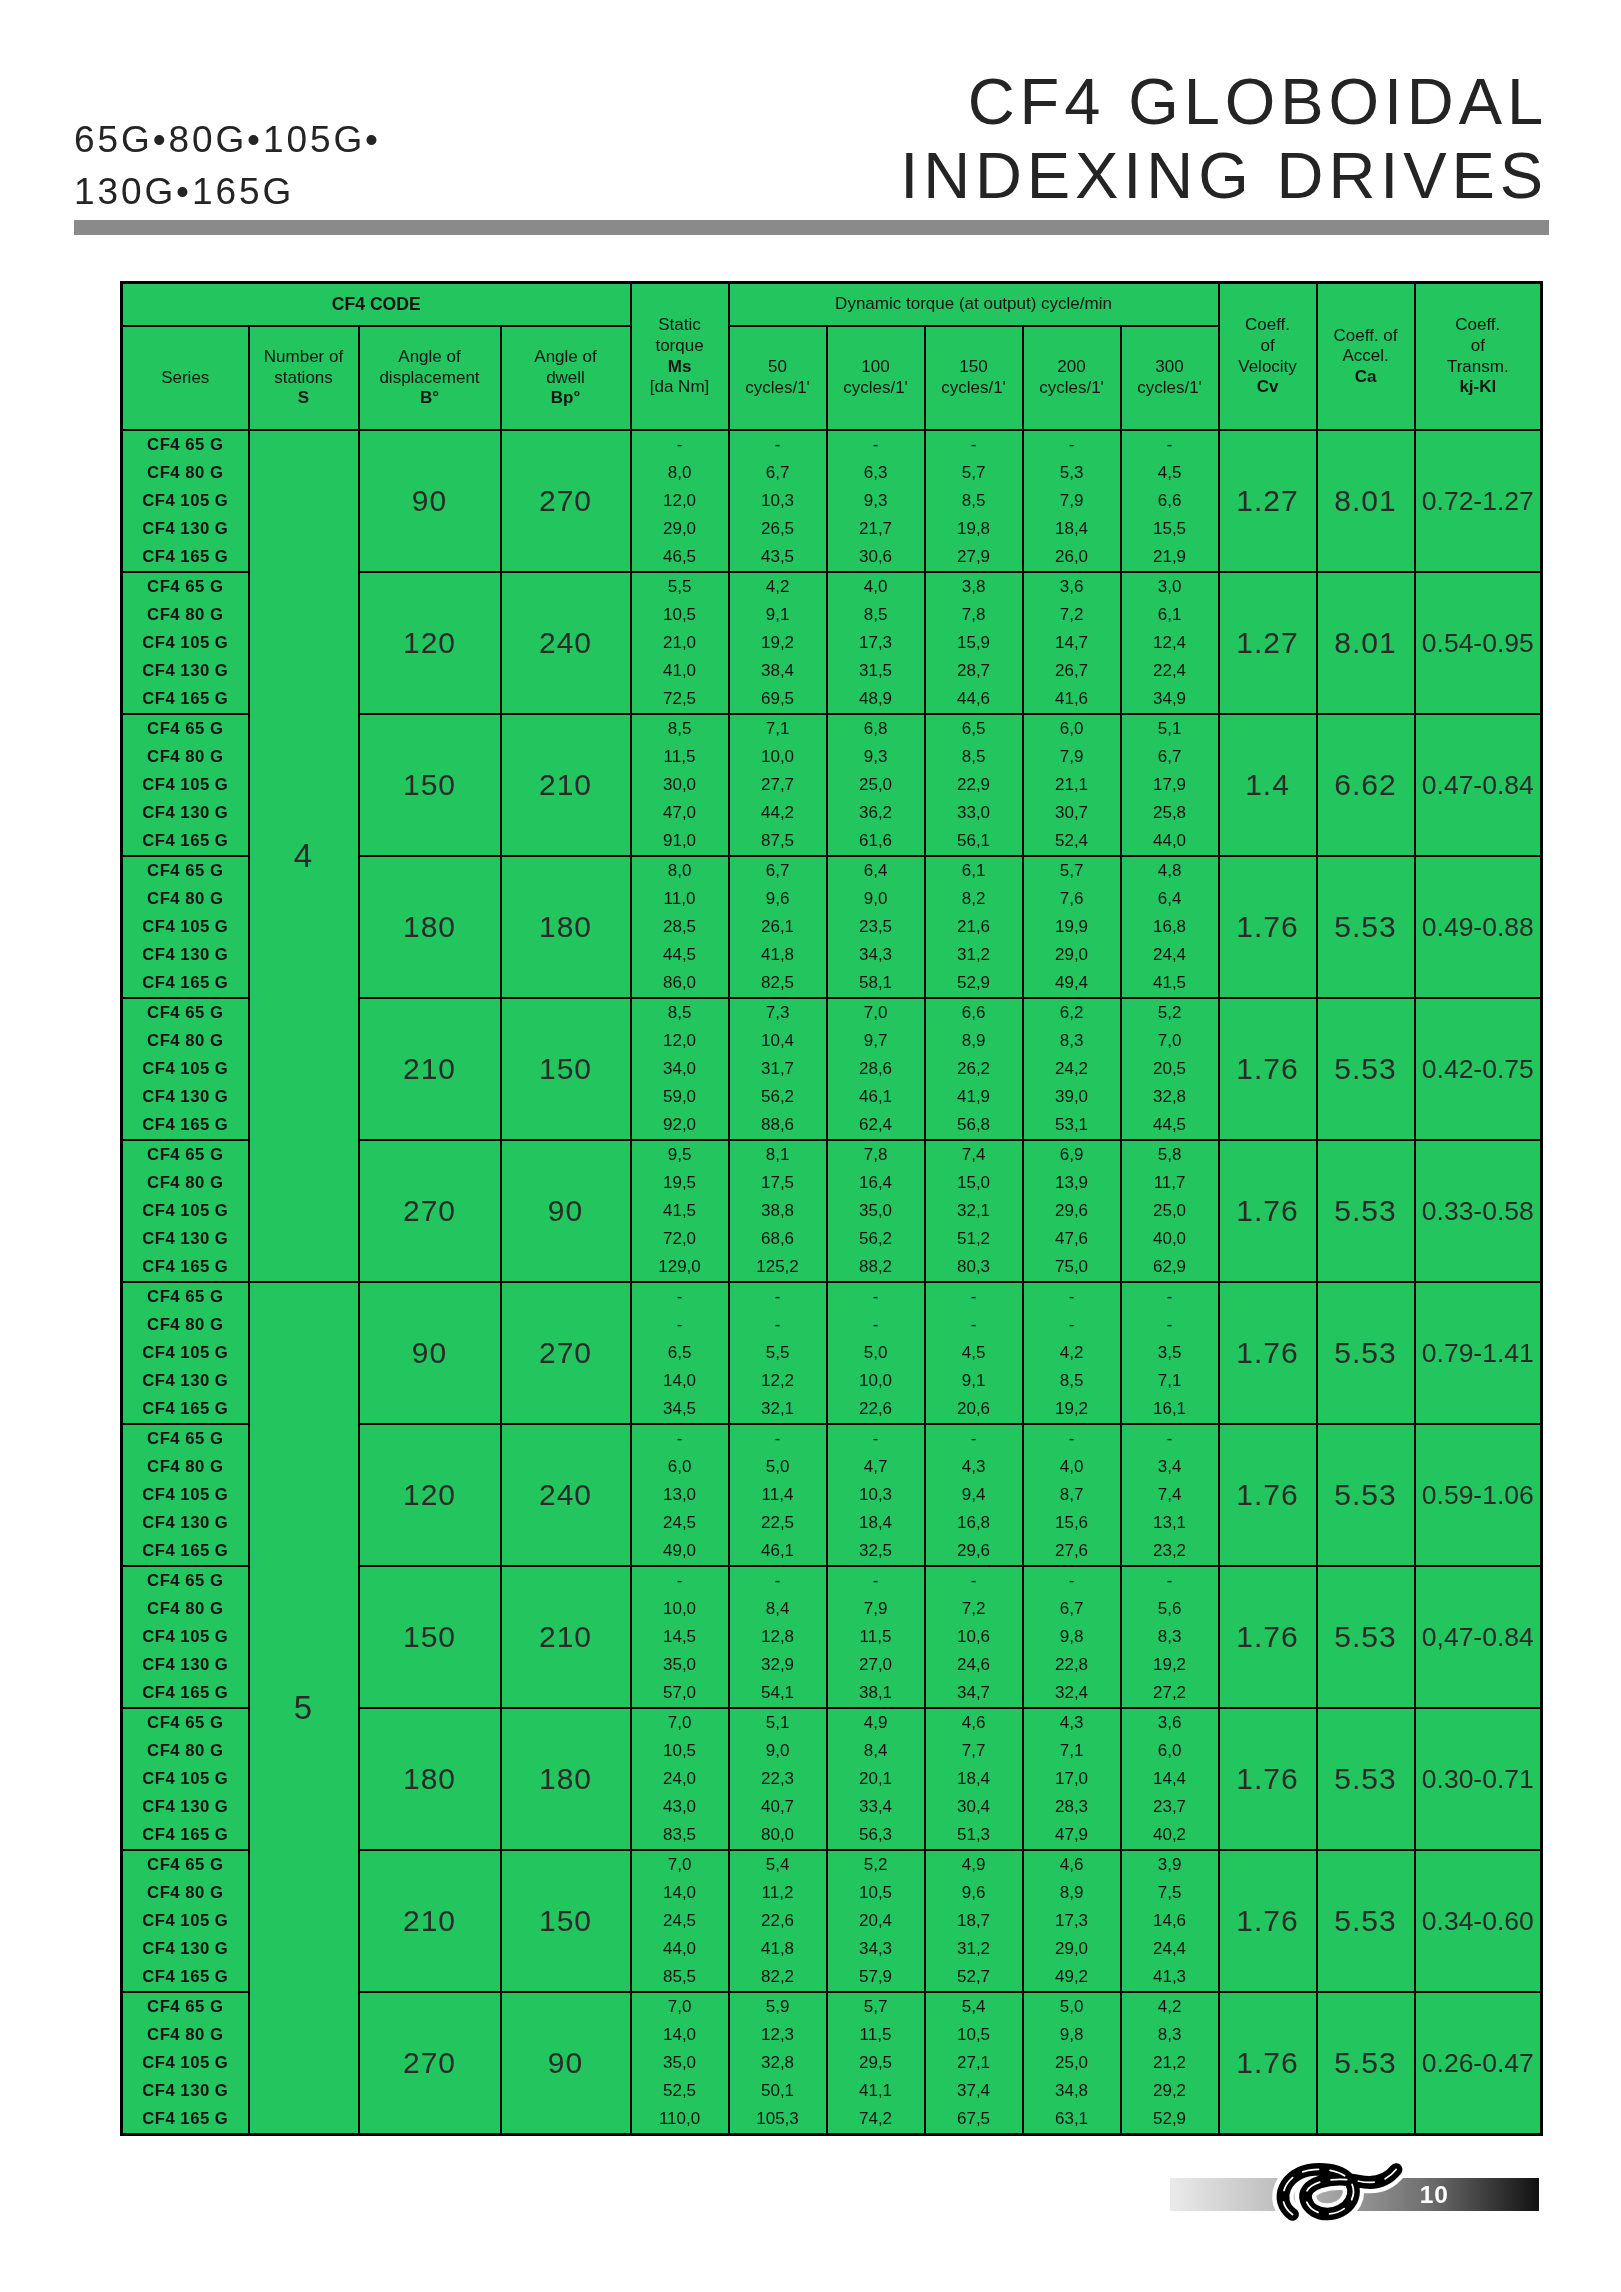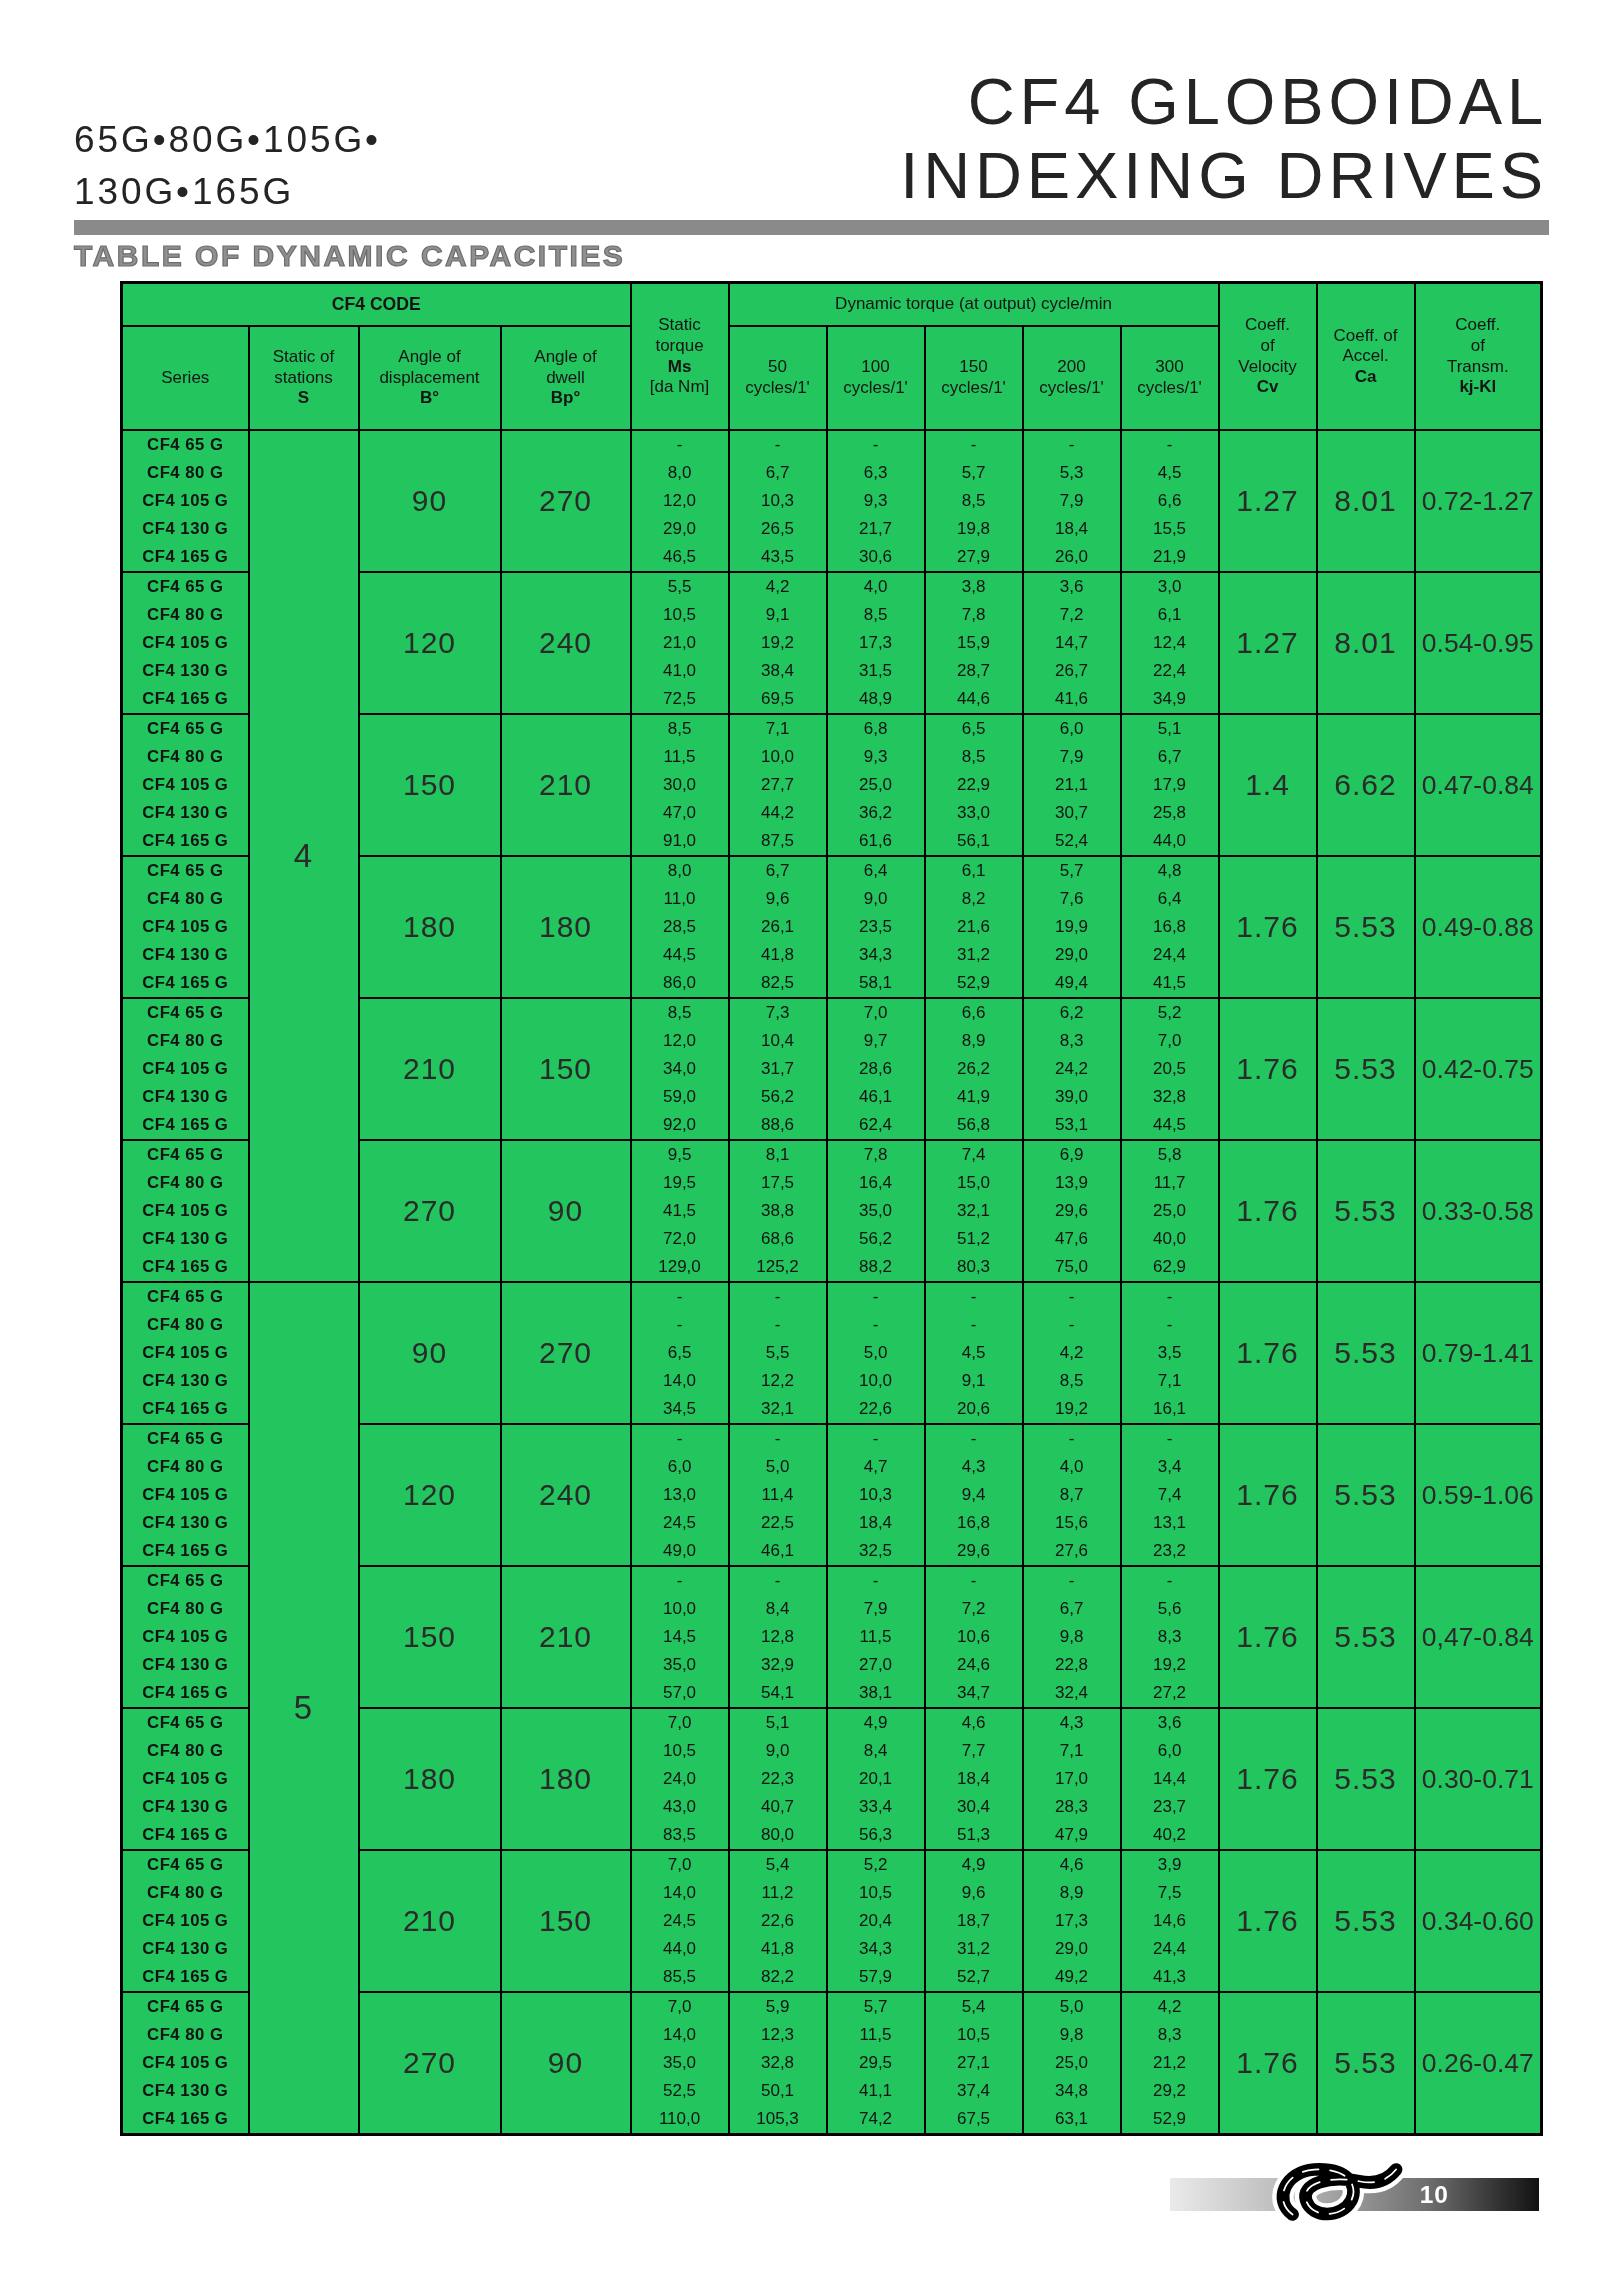--- a/index.html
+++ b/index.html
@@ -81,21 +81,20 @@
 <body>
 
 <div class="page">
 
   <div class="model-codes"><span>65G•80G•105G•</span><br><span>130G•165G</span></div>
 
   <div class="main-title"><span>CF4 GLOBOIDAL</span><br><span>INDEXING DRIVES</span></div>
 
   <div class="divider-bar"></div>
 
-  <div class="section-title">TABLE OF DYNAMIC CAPACITIES</div>
 
   <table class="cap-table">
     <colgroup>
       <col style="width:127px">
         <col style="width:110px">
         <col style="width:142px">
         <col style="width:130px">
       <col style="width:98px">
         <col style="width:98px">
         <col style="width:98px">
@@ -130,21 +129,21 @@
         <th rowspan="2">
           <span>Coeff.</span><br>
           <span>of</span><br>
           <span>Transm.</span><br>
           <b>kj-Kl</b>
         </th>
       </tr>
       <tr class="sub">
         <th>Series</th>
         <th>
-          <span>Static of</span><br>
+          <span>Number of</span><br>
           <span>stations</span><br>
           <b>S</b>
         </th>
         <th>
           <span>Angle of</span><br>
           <span>displacement</span><br>
           <b>B°</b>
         </th>
         <th>
           <span>Angle of</span><br>

